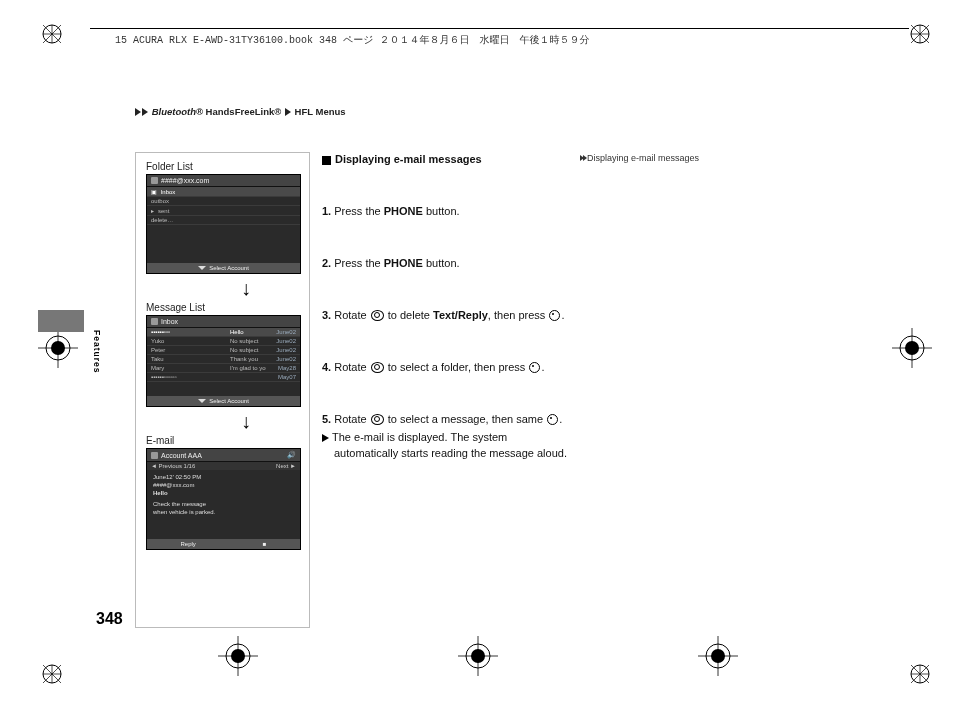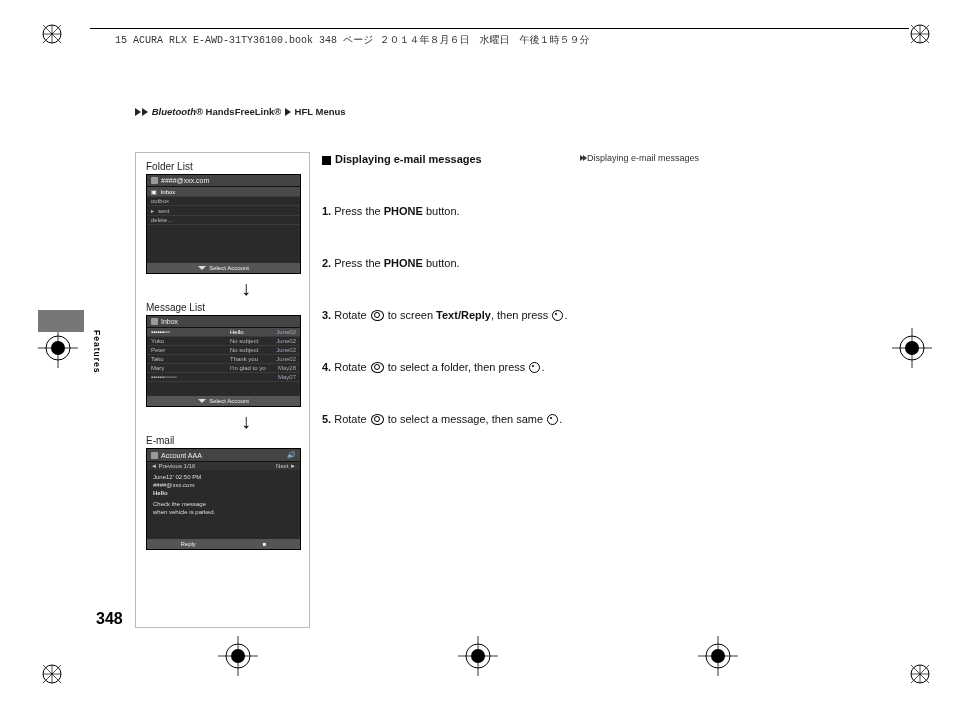--- a/index.html
+++ b/index.html
@@ -204,23 +204,24 @@
         <span>■</span>
       </div>
     </div>
   </div>
 
   <div class="steps">
     <div class="title"><span class="sq"></span><span>Displaying e-mail messages</span></div>
     <ol>
       <li><b>1.</b><span> Press the </span><b>PHONE</b><span> button.</span></li>
       <li><b>2.</b><span> Press the </span><b>PHONE</b><span> button.</span></li>
-      <li><b>3.</b><span> Rotate </span><span class="knob"></span><span> to screen </span><b>Text/Reply</b><span>, then press </span><span class="knob2"></span>.</li>
+      <li><b>3.</b><span> Rotate </span><span class="knob"></span><span> to delete </span><b>Text/Reply</b><span>, then press </span><span class="knob2"></span>.</li>
       <li><b>4.</b><span> Rotate </span><span class="knob"></span><span> to select a folder, then press </span><span class="knob2"></span>.</li>
       <li><b>5.</b><span> Rotate </span><span class="knob"></span><span> to select a message, then same </span><span class="knob2"></span>.</li>
+      <li style="margin-top:2px;"><span class="pt"></span><span>The e-mail is displayed. The system automatically starts reading the message aloud.</span></li>
     </ol>
   </div>
 
   <div class="info">
     <div class="hd"><span class="dbl"><span></span><span></span></span><span>Displaying e-mail messages</span></div>
   </div>
 
 </div>
 
 </body></html>

